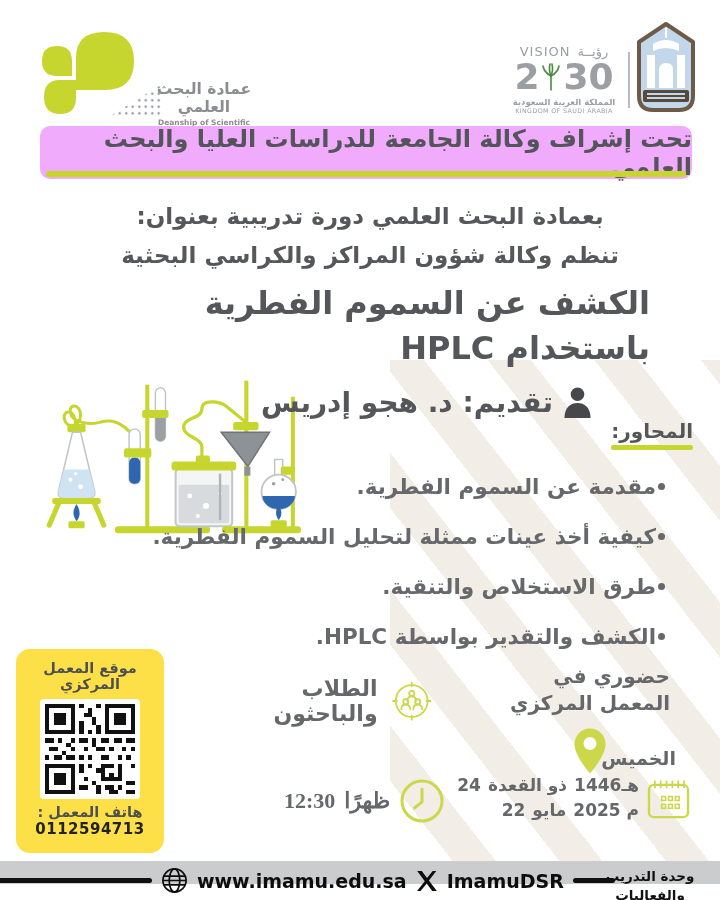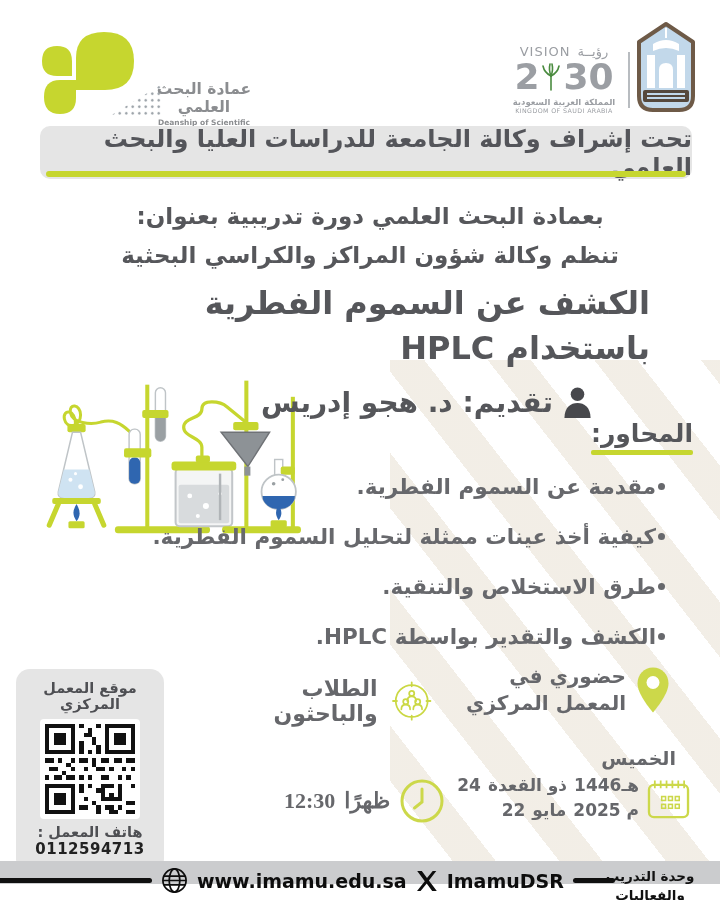--- a/index.html
+++ b/index.html
@@ -23,55 +23,55 @@
 
   .vision{position:absolute;left:505px;top:44px;width:118px;text-align:center;color:#9b9ea3;z-index:2;}
   .v-row1{display:flex;justify-content:center;align-items:center;gap:7px;font-size:13px;font-weight:normal;letter-spacing:1px;}
   .v-row2{display:flex;justify-content:center;align-items:center;gap:2px;font-size:36px;font-weight:bold;line-height:36px;}
   .v-k-ar{font-size:8.5px;font-weight:bold;margin-top:2px;}
   .v-k-en{font-size:6.3px;letter-spacing:.4px;}
   .hdr-divider{position:absolute;left:628px;top:52px;width:2px;height:56px;background:#b8bcc0;z-index:2;}
   .emblem{position:absolute;left:633px;top:20px;z-index:2;}
 
   
-  .banner{position:absolute;left:40px;top:126px;width:652px;height:53px;background:#e5e5e5;border-radius:10px;
+  .banner{position:absolute;left:40px;top:126px;width:652px;height:53px;background:#f0abfc;border-radius:10px;
     display:flex;align-items:center;justify-content:center;z-index:2;}
   .banner>span{font-size:24px;font-weight:bold;color:#54555a;}
   .banner-underline{position:absolute;left:6px;right:6px;bottom:2px;height:6px;background:#c6d62f;border-radius:3px;}
 
   
   .intro{position:absolute;left:90px;top:197px;width:560px;text-align:center;
     font-size:23px;font-weight:bold;color:#56575b;line-height:39px;z-index:2;}
   .course-title{position:absolute;left:90px;top:281px;width:560px;text-align:right;
     font-size:32px;font-weight:bold;color:#55565a;line-height:45px;z-index:2;}
 
   
   .presenter{position:absolute;top:386px;right:128px;display:flex;align-items:center;gap:10px;
     font-size:28px;font-weight:bold;color:#55565a;z-index:2;}
   .topics-heading{position:absolute;top:419px;right:27px;text-align:center;z-index:2;}
-  .topics-heading>span{font-size:25px;font-weight:bold;color:#55565a;}
+  .topics-heading>span{font-size:20px;font-weight:bold;color:#55565a;}
   .heading-underline{height:5px;background:#c6d62f;border-radius:2px;margin-top:2px;}
   .topics{position:absolute;top:472px;right:55px;width:558px;z-index:2;}
   .topic{display:flex;align-items:flex-start;gap:2px;font-size:21.5px;font-weight:bold;color:#67686c;
     margin-bottom:21px;line-height:29px;}
   .dot{width:7px;height:7px;border-radius:50%;background:#67686c;margin-top:11px;flex:none;}
 
   .lab{position:absolute;left:28px;top:372px;z-index:1;}
 
   
-  .qr-box{position:absolute;left:16px;top:669px;width:148px;height:204px;background:#e5e5e5;border-radius:14px;
+  .qr-box{position:absolute;left:16px;top:649px;width:148px;height:204px;background:#fde047;border-radius:14px;
     text-align:center;padding-top:11px;z-index:2;}
   .qr-title,.qr-phone-label{font-size:14.5px;font-weight:bold;color:#4e4f53;}
   .qr-img{display:block;width:100px;height:100px;margin:7px auto 5px;background:#fff;border-radius:4px;padding:5px;}
   .qr-phone{font-size:15px;font-weight:bold;color:#222;letter-spacing:.5px;}
 
   
   .audience{position:absolute;top:676px;left:222px;width:210px;display:flex;align-items:center;
     justify-content:center;gap:13px;font-size:22px;font-weight:bold;color:#66676b;z-index:2;}
-  .location{position:absolute;top:663px;right:50px;display:flex;align-items:center;gap:10px;z-index:2;}
+  .location{position:absolute;top:663px;right:50px;display:flex;align-items:center;gap:10px;z-index:2;flex-direction:column;}
   .loc-text{text-align:right;font-size:20px;font-weight:bold;color:#66676b;line-height:27px;}
 
   .date-block{position:absolute;top:747px;right:30px;width:240px;z-index:2;}
   .day{text-align:right;padding-right:14px;font-size:19px;font-weight:bold;color:#66676b;}
   .date-row{display:flex;align-items:center;justify-content:flex-end;gap:8px;margin-top:4px;}
   .date-lines{text-align:right;}
   .dline{display:flex;justify-content:flex-end;gap:7px;font-size:17px;font-weight:bold;color:#66676b;line-height:25px;}
 
   .time-row{position:absolute;top:778px;left:284px;display:flex;align-items:center;gap:9px;
     font-size:22px;font-weight:bold;color:#66676b;z-index:2;font-family:Liberation Serif, serif;}

